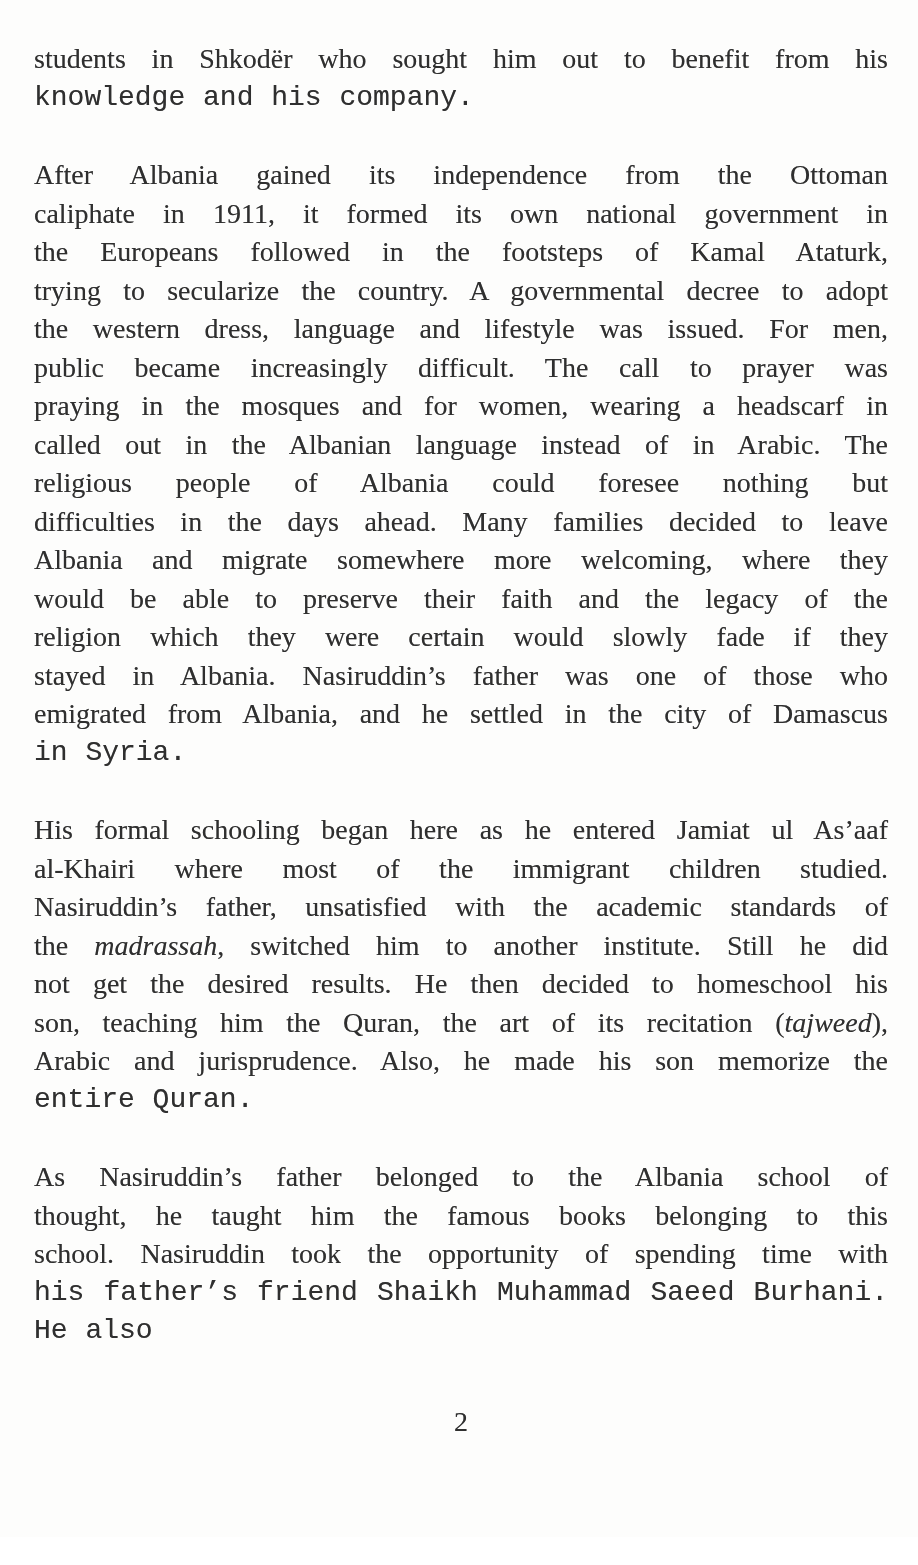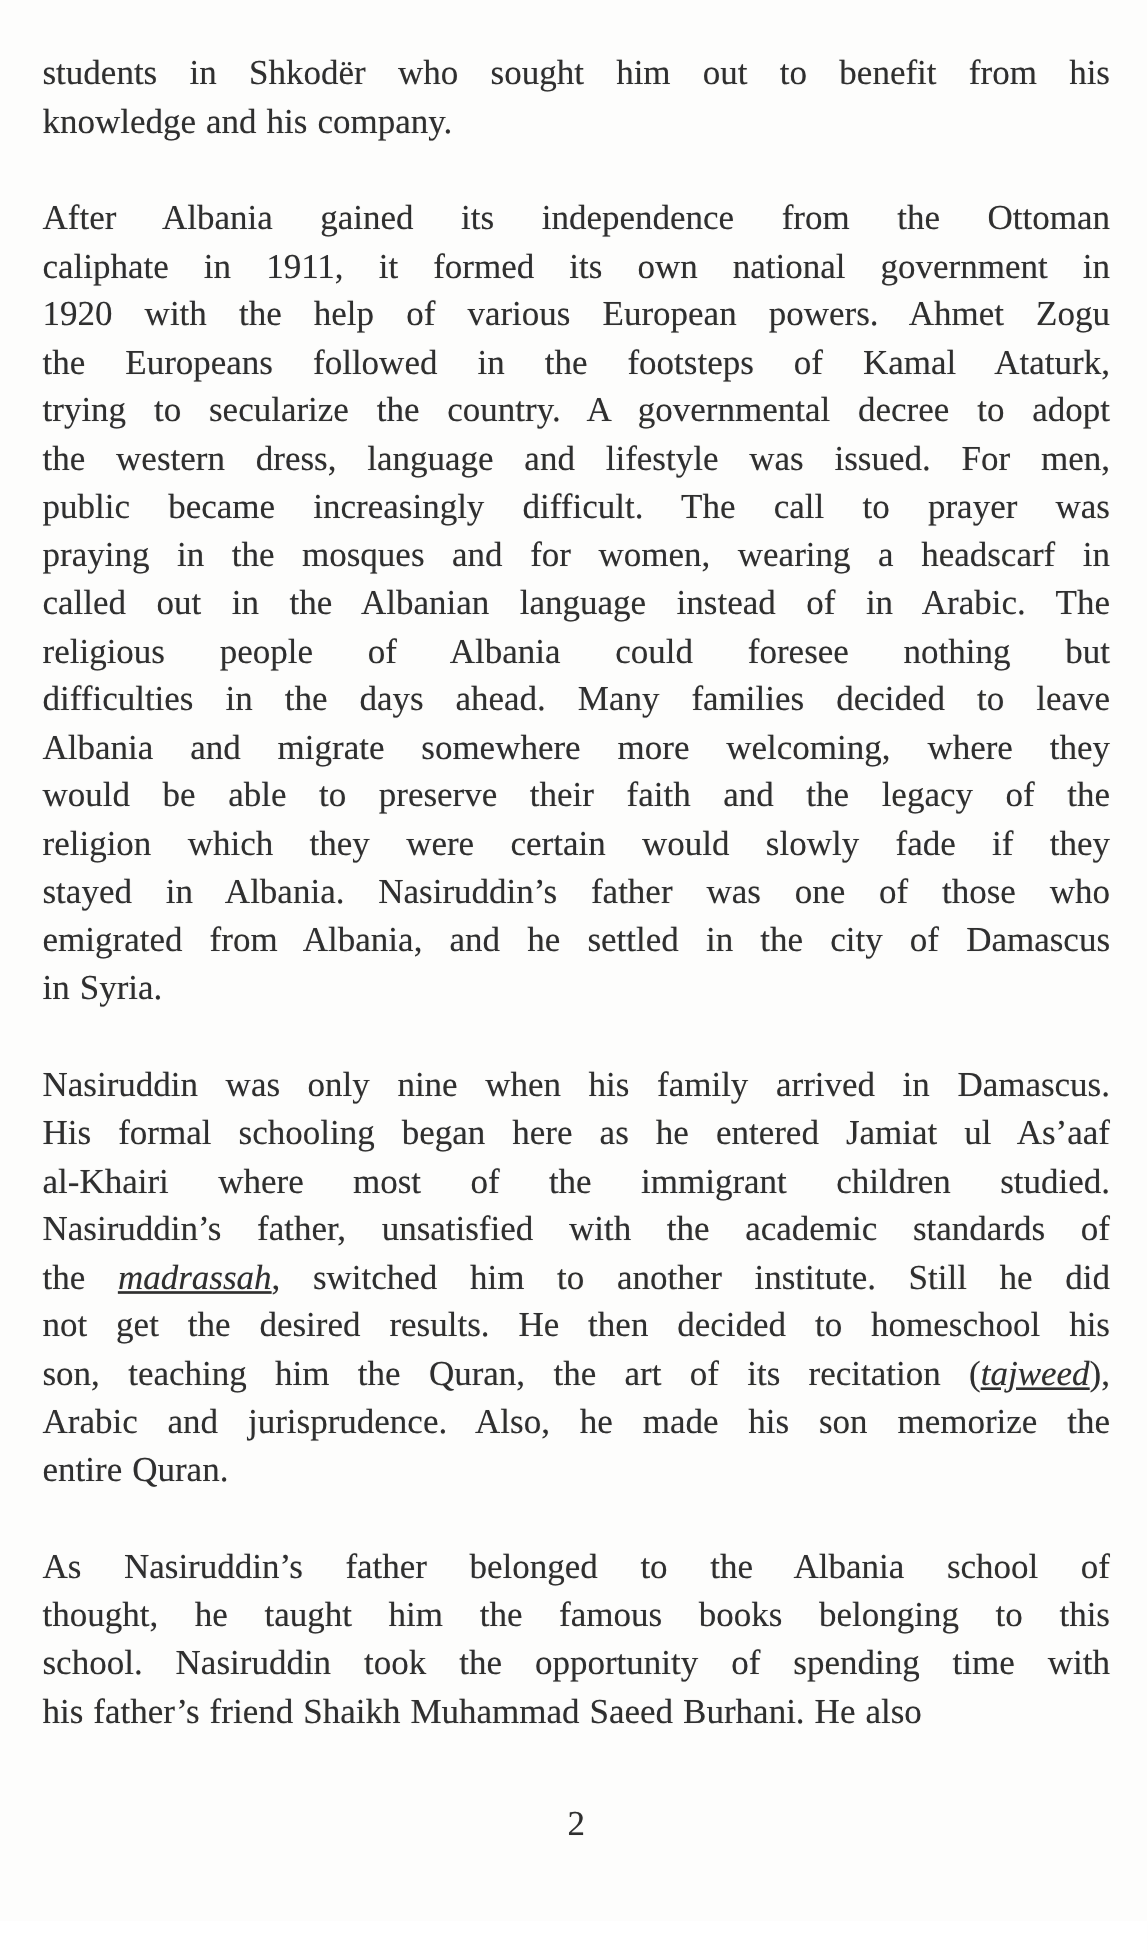--- a/index.html
+++ b/index.html
@@ -24,60 +24,58 @@
   .paragraph {
     margin: 0 0 39px 0;
   }
   .line {
     text-align: justify;
     text-align-last: justify;
     word-spacing: 1px;
   }
   .line.last {
     text-align-last: left;
+    font-family: Liberation Mono, monospace;
   }
   .line em {
     font-style: italic;
-    text-decoration: underline;
   }
   .page-footer {
     margin-top: 52px;
     text-align: center;
   }
 </style>
 </head>
 <body>
 
 <div class="page">
   <main class="text-block">
       <div class="paragraph">
         <div class="line">students in Shkodër who sought him out to benefit from his</div>
         <div class="line last">knowledge and his company.</div>
       </div>
       <div class="paragraph">
         <div class="line">After Albania gained its independence from the Ottoman</div>
         <div class="line">caliphate in 1911, it formed its own national government in</div>
-        <div class="line">1920 with the help of various European powers. Ahmet Zogu</div>
         <div class="line">the Europeans followed in the footsteps of Kamal Ataturk,</div>
         <div class="line">trying to secularize the country. A governmental decree to adopt</div>
         <div class="line">the western dress, language and lifestyle was issued. For men,</div>
         <div class="line">public became increasingly difficult. The call to prayer was</div>
         <div class="line">praying in the mosques and for women, wearing a headscarf in</div>
         <div class="line">called out in the Albanian language instead of in Arabic. The</div>
         <div class="line">religious people of Albania could foresee nothing but</div>
         <div class="line">difficulties in the days ahead. Many families decided to leave</div>
         <div class="line">Albania and migrate somewhere more welcoming, where they</div>
         <div class="line">would be able to preserve their faith and the legacy of the</div>
         <div class="line">religion which they were certain would slowly fade if they</div>
         <div class="line">stayed in Albania. Nasiruddin’s father was one of those who</div>
         <div class="line">emigrated from Albania, and he settled in the city of Damascus</div>
         <div class="line last">in Syria.</div>
       </div>
       <div class="paragraph">
-        <div class="line">Nasiruddin was only nine when his family arrived in Damascus.</div>
         <div class="line">His formal schooling began here as he entered Jamiat ul As’aaf</div>
         <div class="line">al-Khairi where most of the immigrant children studied.</div>
         <div class="line">Nasiruddin’s father, unsatisfied with the academic standards of</div>
         <div class="line">the <em>madrassah</em>, switched him to another institute. Still he did</div>
         <div class="line">not get the desired results. He then decided to homeschool his</div>
         <div class="line">son, teaching him the Quran, the art of its recitation (<em>tajweed</em>),</div>
         <div class="line">Arabic and jurisprudence. Also, he made his son memorize the</div>
         <div class="line last">entire Quran.</div>
       </div>
       <div class="paragraph">

